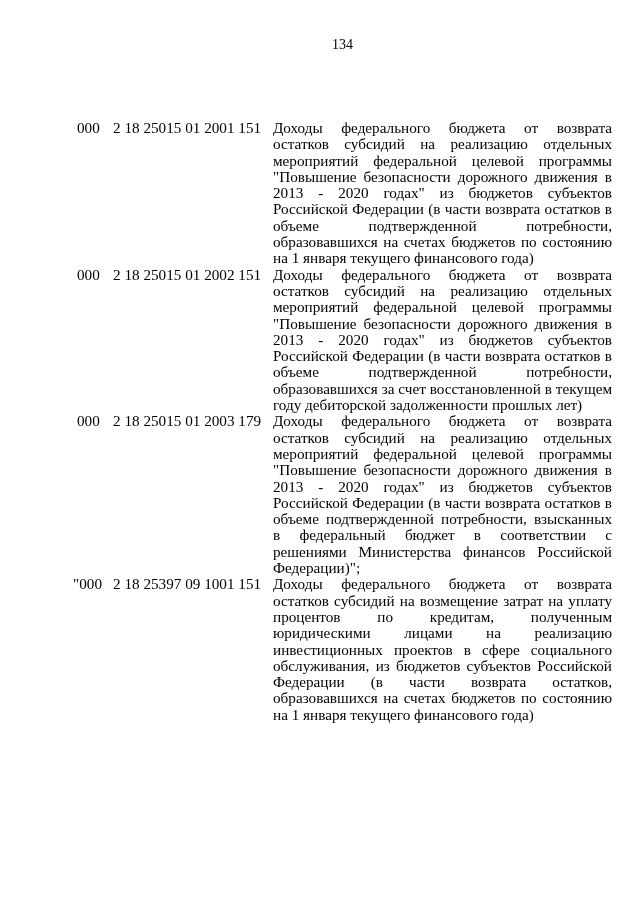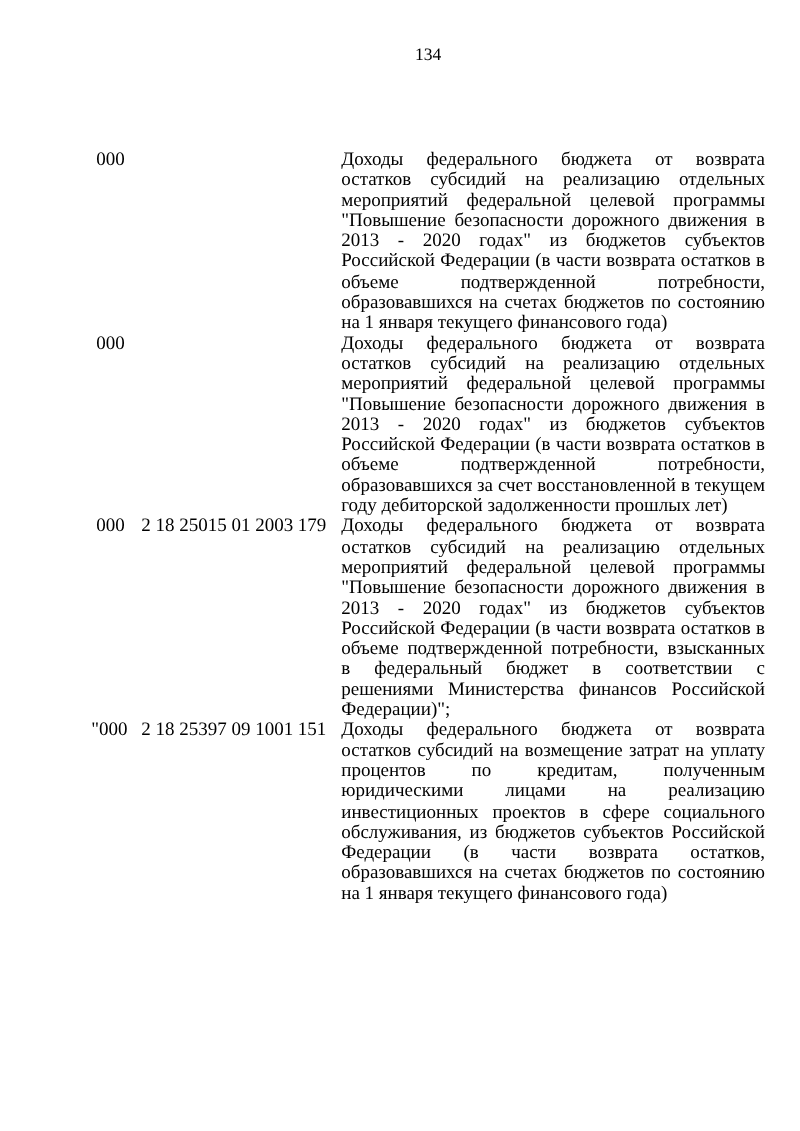--- a/index.html
+++ b/index.html
@@ -60,24 +60,26 @@
     }
   </style>
 </head>
 <body>
 
 <div class="page-number">134</div>
 
 <div class="entries">
   <div class="entry">
     <span class="col-admin">000</span>
+    <span class="col-code">2 18 25015 01 2001 151</span>
     <div class="col-desc">Доходы федерального бюджета от возврата остатков субсидий на реализацию отдельных мероприятий федеральной целевой программы "Повышение безопасности дорожного движения в 2013 - 2020 годах" из бюджетов субъектов Российской Федерации (в части возврата остатков в объеме подтвержденной потребности, образовавшихся на счетах бюджетов по состоянию на 1 января текущего финансового года)</div>
   </div>
   <div class="entry">
     <span class="col-admin">000</span>
+    <span class="col-code">2 18 25015 01 2002 151</span>
     <div class="col-desc">Доходы федерального бюджета от возврата остатков субсидий на реализацию отдельных мероприятий федеральной целевой программы "Повышение безопасности дорожного движения в 2013 - 2020 годах" из бюджетов субъектов Российской Федерации (в части возврата остатков в объеме подтвержденной потребности, образовавшихся за счет восстановленной в текущем году дебиторской задолженности прошлых лет)</div>
   </div>
   <div class="entry">
     <span class="col-admin">000</span>
     <span class="col-code">2 18 25015 01 2003 179</span>
     <div class="col-desc">Доходы федерального бюджета от возврата остатков субсидий на реализацию отдельных мероприятий федеральной целевой программы "Повышение безопасности дорожного движения в 2013 - 2020 годах" из бюджетов субъектов Российской Федерации (в части возврата остатков в объеме подтвержденной потребности, взысканных в федеральный бюджет в соответствии с решениями Министерства финансов Российской Федерации)";</div>
   </div>
   <div class="entry">
     <span class="col-admin quoted">"000</span>
     <span class="col-code">2 18 25397 09 1001 151</span>

